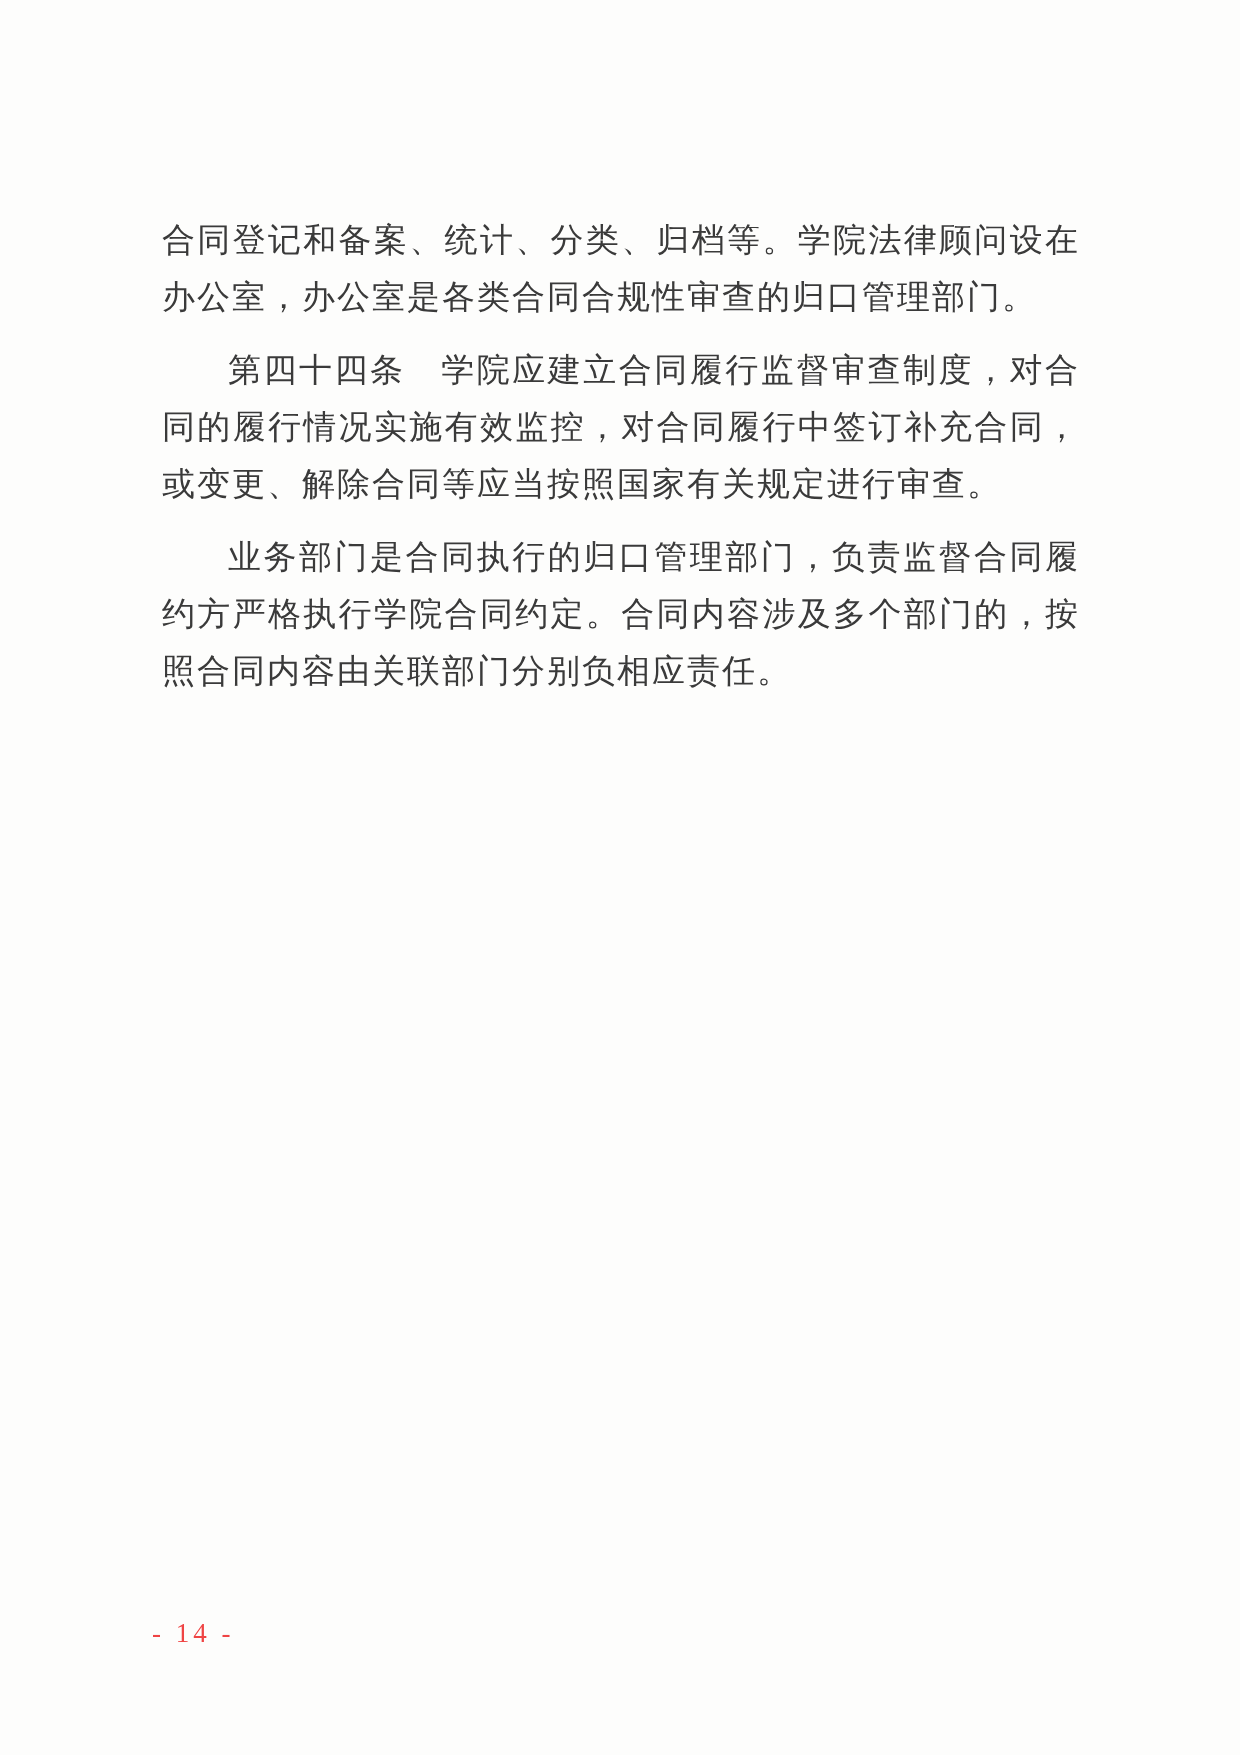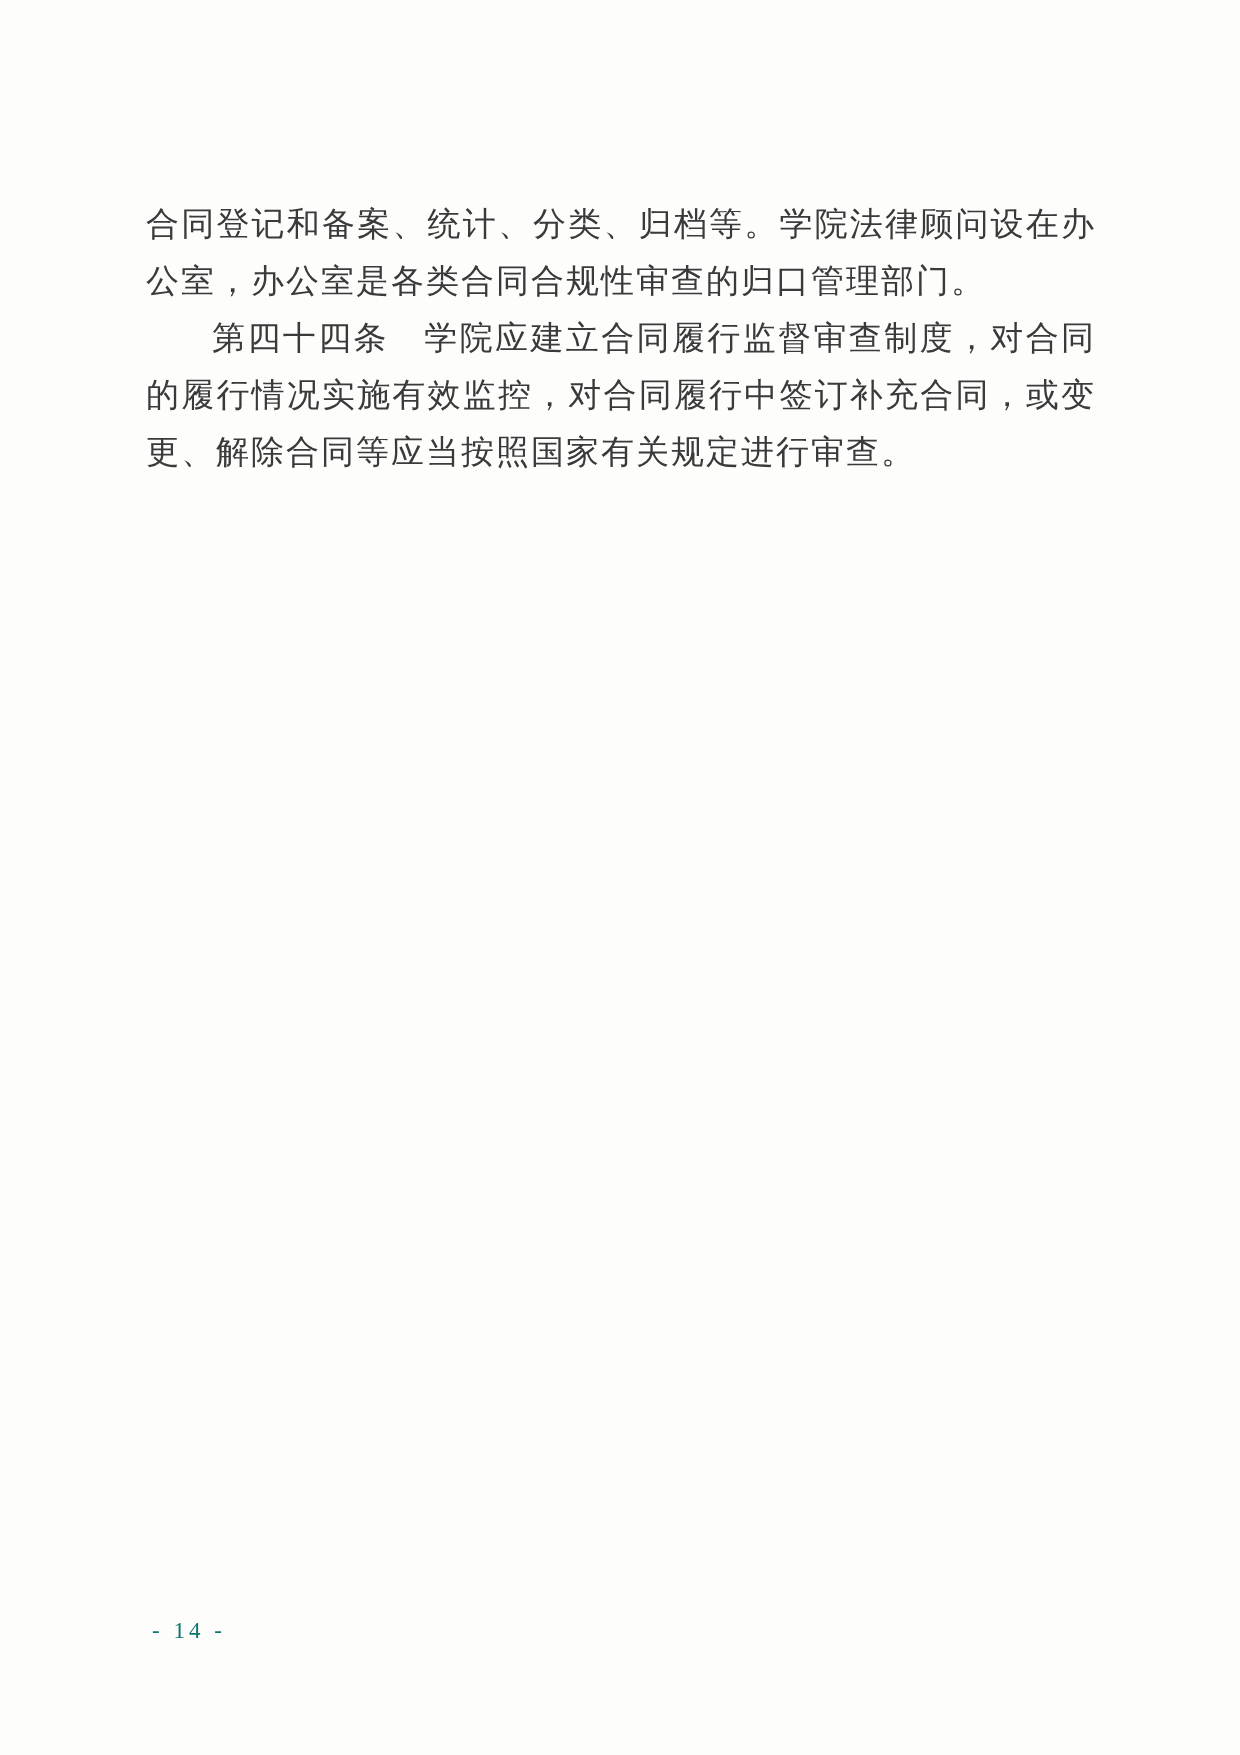--- a/index.html
+++ b/index.html
@@ -22,38 +22,39 @@
     left: 146px;
     width: 950px;
     color: #3a3a3a;
     font-size: 33px;
     line-height: 57px;
     letter-spacing: 2px;
     text-align: justify;
     text-justify: inter-ideograph;
   }
   .para {
-    margin: 0;
+    margin: 16px;
     padding: 0;
   }
   .para.indent {
     text-indent: 2em;
   }
   .page-number {
     position: absolute;
     left: 152px;
     top: 1618px;
-    color: #0f766e;
-    font-size: 23px;
+    color: #ef4444;
+    font-size: 27px;
     letter-spacing: 4px;
     font-family: "Liberation Serif", "DejaVu Serif", serif;
   }
 </style>
 </head>
 <body>
 
 <div class="page">
   <div class="content">
     <p class="para">合同登记和备案、统计、分类、归档等。学院法律顾问设在办公室，办公室是各类合同合规性审查的归口管理部门。</p>
     <p class="para indent">第四十四条　学院应建立合同履行监督审查制度，对合同的履行情况实施有效监控，对合同履行中签订补充合同，或变更、解除合同等应当按照国家有关规定进行审查。</p>
+    <p class="para indent">业务部门是合同执行的归口管理部门，负责监督合同履约方严格执行学院合同约定。合同内容涉及多个部门的，按照合同内容由关联部门分别负相应责任。</p>
   </div>
   <div class="page-number">- 14 -</div>
 </div>
 
 </body></html>

